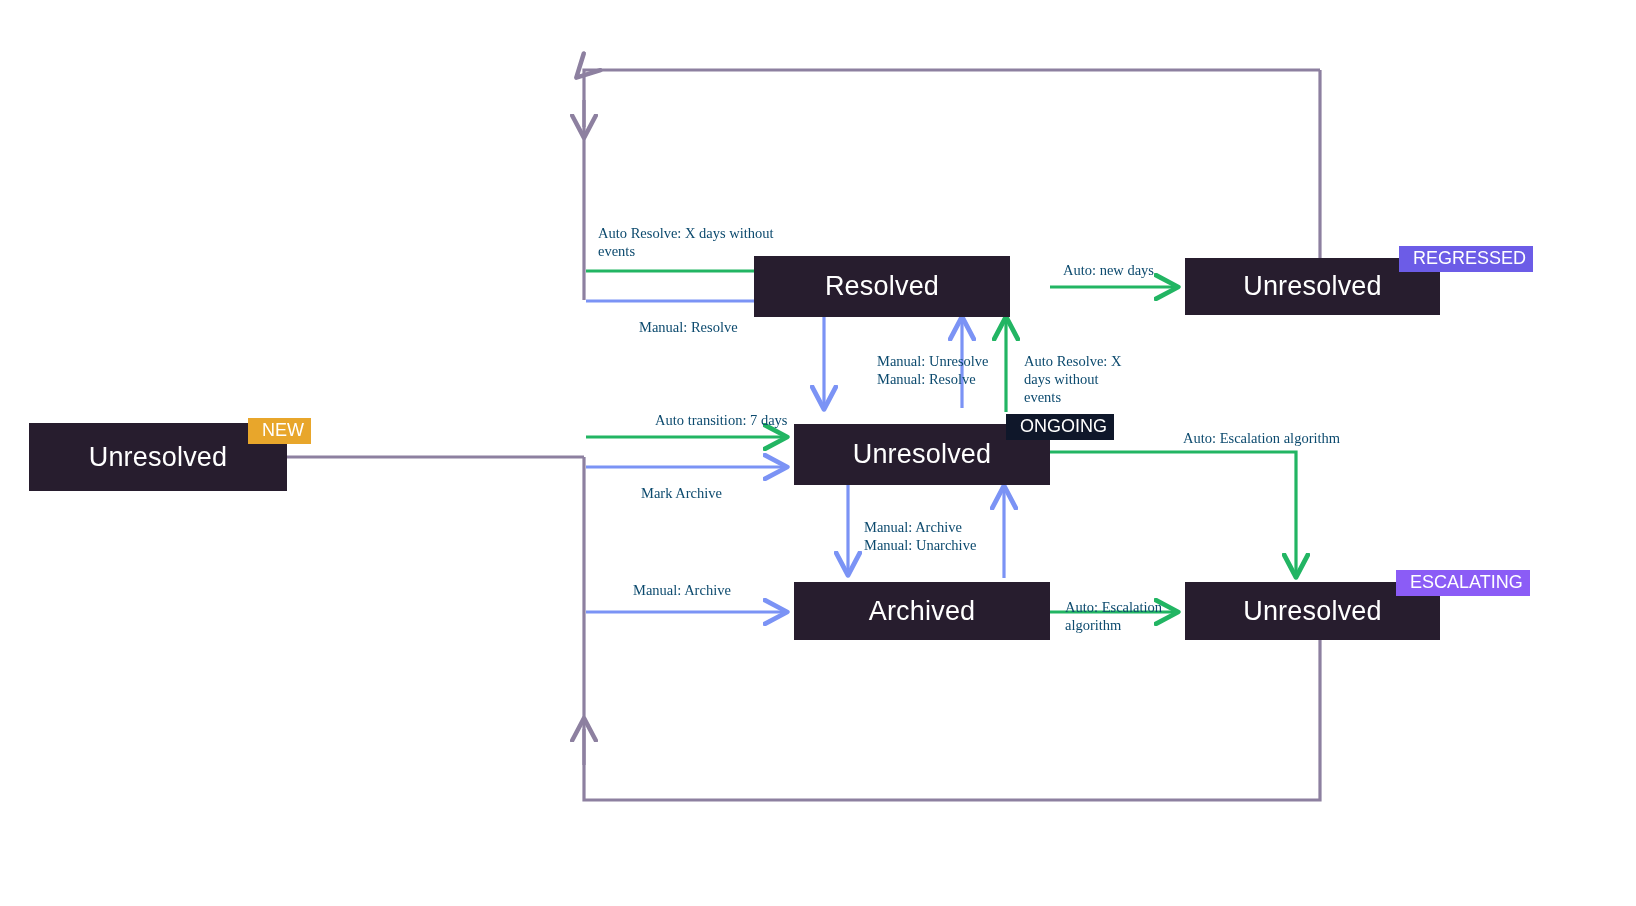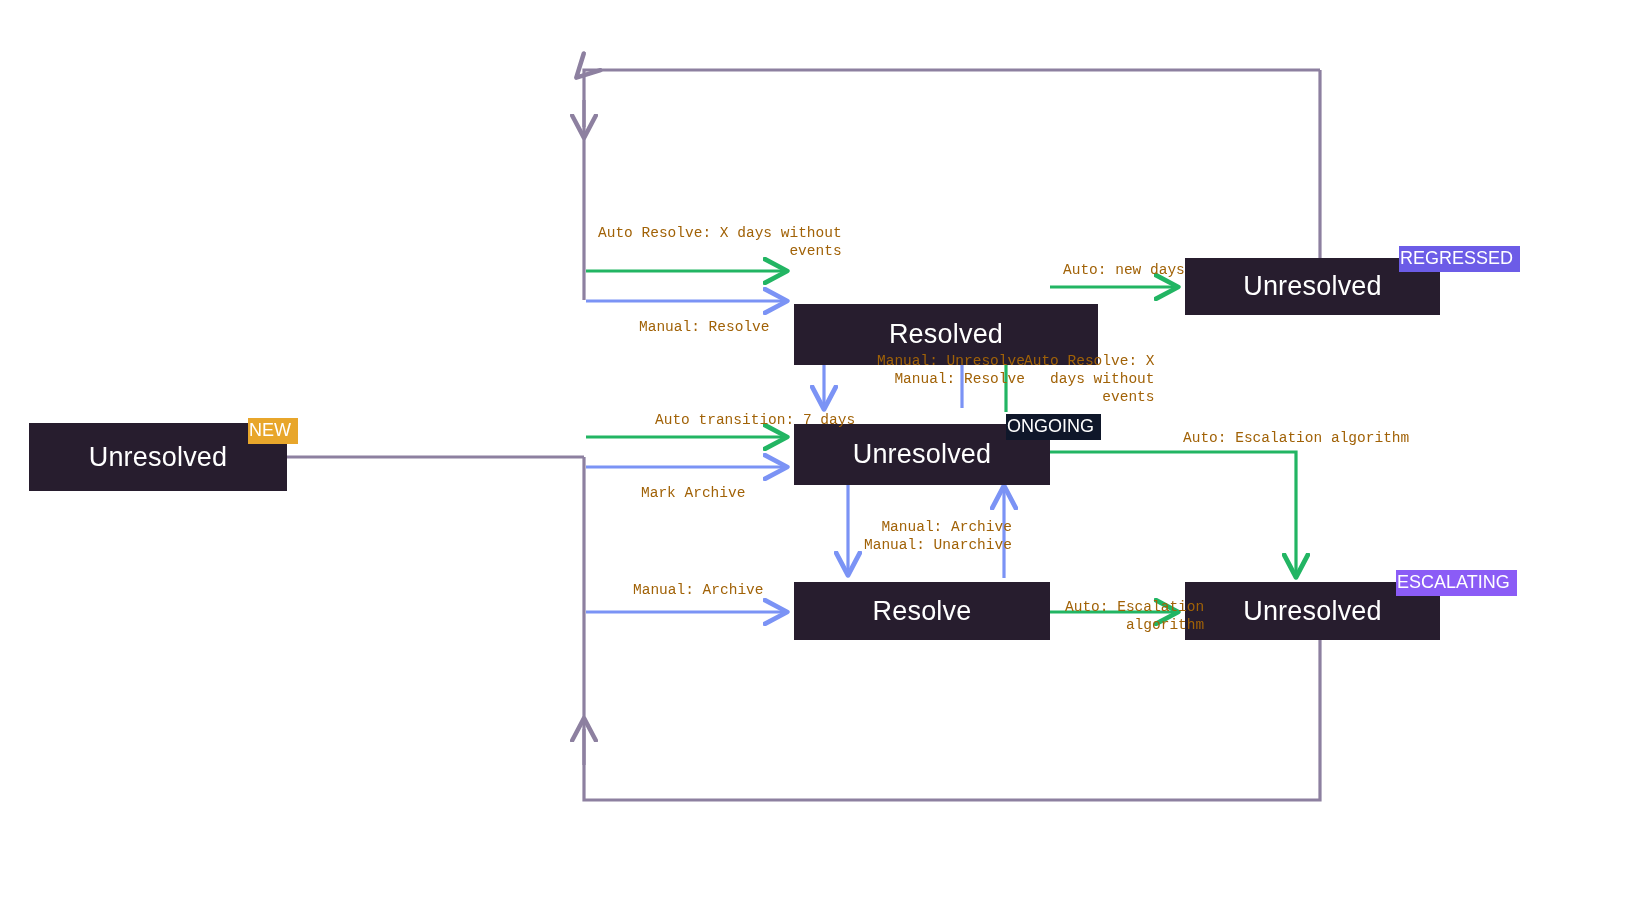--- a/index.html
+++ b/index.html
@@ -42,33 +42,32 @@
     font-size: 27px;
     font-family: "Liberation Sans", sans-serif;
     letter-spacing: 0.2px;
     white-space: nowrap;
   }
   .badge {
     position: absolute;
     color: #ffffff;
     font-size: 18px;
     font-family: "Liberation Sans", sans-serif;
-    padding: 3px 7px 4px 1px;
+    padding: 3px 7px 4px 14px;
     white-space: nowrap;
     line-height: 1.05;
     box-sizing: border-box;
   }
   .edge-label {
     position: absolute;
-    color: #a16207;
+    color: #0c4a6e;
     font-size: 14.5px;
-    font-family: Liberation Mono, monospace;
+    font-family: Liberation Serif, serif;
     line-height: 1.25;
     white-space: pre;
-    text-align: right;
   }
 </style>
 </head>
 <body>
 
 <div id="diagram-root">
 
   <svg class="canvas" viewBox="0 0 1636 906">
     <defs>
       <marker id="ah-green" markerWidth="9" markerHeight="9" refX="7.2" refY="4.5" orient="auto" markerUnits="strokeWidth">
@@ -145,40 +144,40 @@
     </g>
   </svg>
 
   <div class="state-box" style="left:29px; top:423px; width:258px; height:68px;">
     <span class="state-label">Unresolved</span>
   </div>
   <div class="badge" style="left:240px; top:418px; background:#e8a62b;margin-left:8px;">
     <span>NEW</span>
   </div>
 
-  <div class="state-box" style="left:794px; top:256px; width:304px; height:61px;margin-top:48px;">
+  <div class="state-box" style="left:754px; top:256px; width:256px; height:61px;">
     <span class="state-label">Resolved</span>
   </div>
 
   <div class="state-box" style="left:1185px; top:258px; width:255px; height:57px;">
     <span class="state-label">Unresolved</span>
   </div>
   <div class="badge" style="left:1399px; top:246px; background:#6c5ce7;">
     <span>REGRESSED</span>
   </div>
 
   <div class="state-box" style="left:794px; top:424px; width:256px; height:61px;">
     <span class="state-label">Unresolved</span>
   </div>
   <div class="badge" style="left:1006px; top:414px; background:#0f172a;">
     <span>ONGOING</span>
   </div>
 
   <div class="state-box" style="left:794px; top:582px; width:256px; height:58px;">
-    <span class="state-label">Resolve</span>
+    <span class="state-label">Archived</span>
   </div>
 
   <div class="state-box" style="left:1185px; top:582px; width:255px; height:58px;">
     <span class="state-label">Unresolved</span>
   </div>
   <div class="badge" style="left:1396px; top:570px; background:#8b5cf6;">
     <span>ESCALATING</span>
   </div>
 
   <div class="edge-label" style="left:598px; top:224px;">Auto Resolve: X days without

